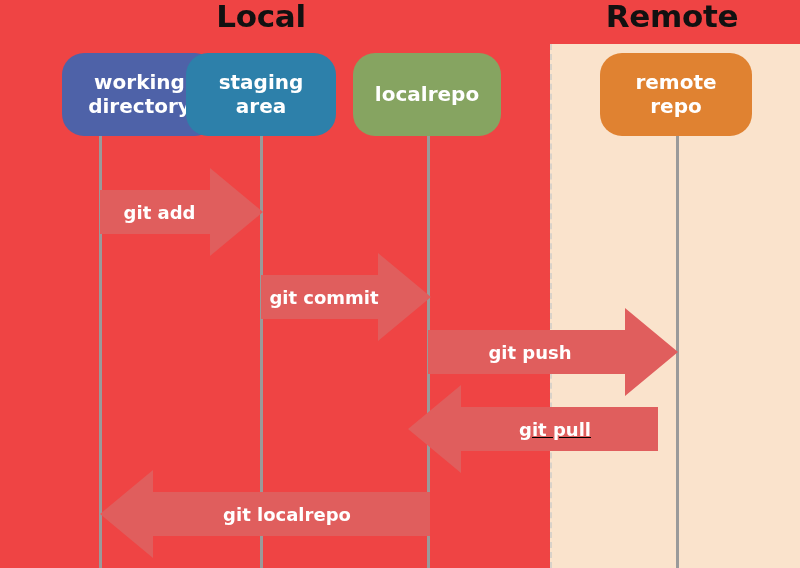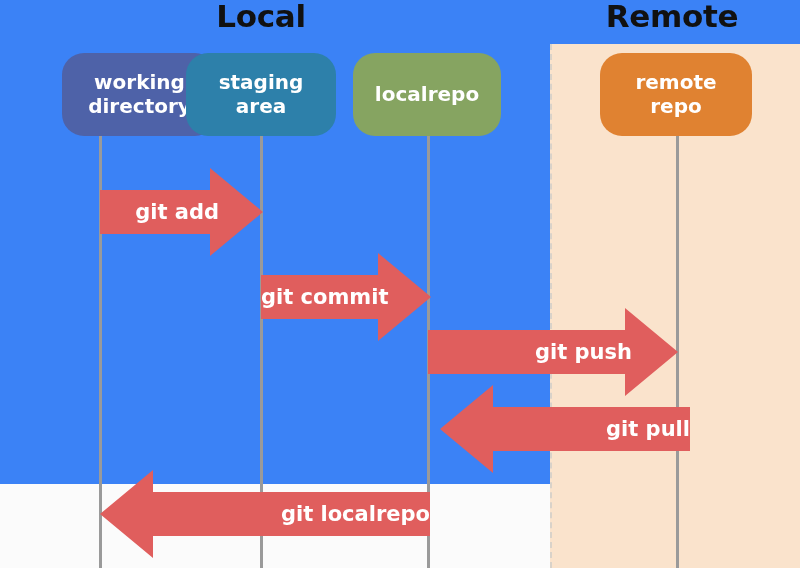--- a/index.html
+++ b/index.html
@@ -5,22 +5,22 @@
   * { box-sizing: border-box; }
   html, body {
     margin: 0; padding: 0;
     width: 800px; height: 568px;
     background: #fbfbfb;
     font-family: "DejaVu Sans", "Liberation Sans", sans-serif;
     overflow: hidden;
   }
   #stage {
     position: relative;
-    width: 800px; height: 484px;
-    background: #3b82f6;
+    width: 800px; height: 568px;
+    background: #ef4444;
   }
 
   
   .remote-panel {
     position: absolute;
     left: 550px; top: 44px;
     width: 250px; height: 524px;
     background: #fae3cc;
     border-left: 2px dashed #d9d2c9;
   }
@@ -80,31 +80,31 @@
     z-index: 2;
     display: flex;
     align-items: center;
   }
   .arrow svg { position: absolute; left: 0; top: 0; }
   .arrow-label {
     position: relative;
     z-index: 2;
     width: 100%;
     color: #ffffff;
-    font-size: 21px;
+    font-size: 18px;
     font-weight: bold;
     white-space: nowrap;
-    text-align: right;
+    text-align: center;
   }
 
   
   #arrow-add      { left: 100px; top: 168px; width: 163px; height: 88px; }
   #arrow-commit   { left: 261px; top: 253px; width: 170px; height: 88px; }
   #arrow-push     { left: 428px; top: 308px; width: 250px; height: 88px; }
-  #arrow-pull     { left: 440px; top: 385px; width: 250px; height: 88px; }
+  #arrow-pull     { left: 408px; top: 385px; width: 250px; height: 88px; text-decoration: underline; }
   #arrow-checkout { left: 100px; top: 470px; width: 330px; height: 88px; }
 
   
   #arrow-add      .arrow-label { padding-right: 44px; }
   #arrow-commit   .arrow-label { padding-right: 44px; }
   #arrow-push     .arrow-label { padding-right: 46px; }
   #arrow-pull     .arrow-label { padding-left: 44px; }
   #arrow-checkout .arrow-label { padding-left: 44px; }
 </style>
 </head>

